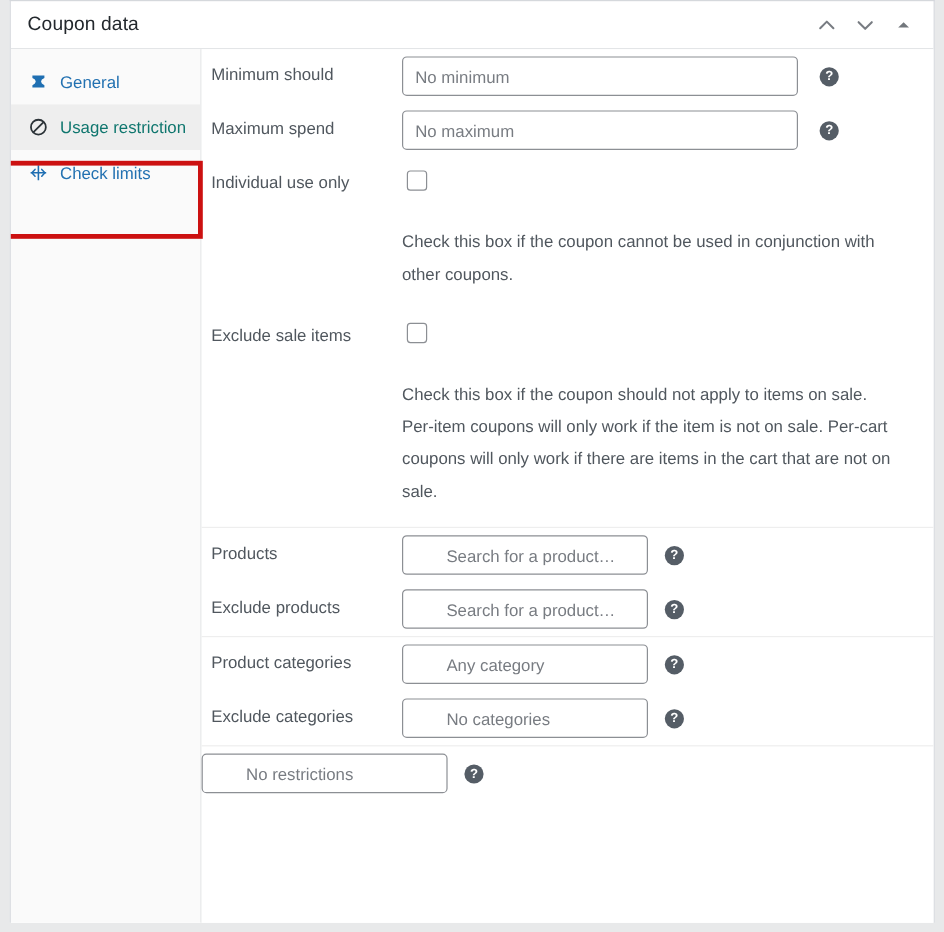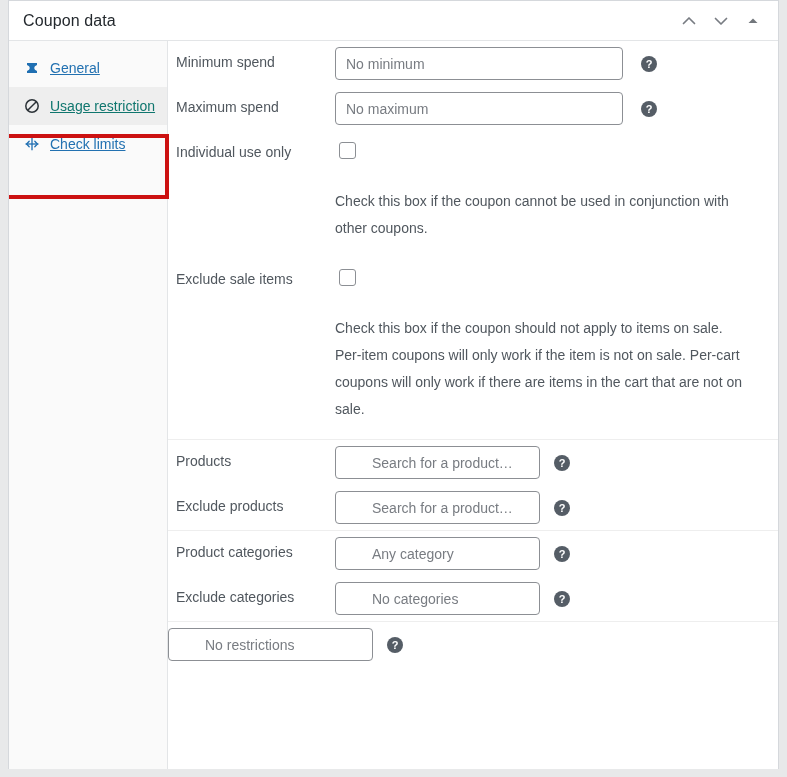--- a/index.html
+++ b/index.html
@@ -97,21 +97,21 @@
   }
   .side-item .side-icon {
     flex: 0 0 18px;
     width: 18px;
     height: 20px;
     display: flex;
     align-items: center;
     justify-content: center;
   }
   .side-item .side-icon svg { display: block; }
-  .side-label { flex: 1 1 auto; text-decoration: underline; }
+  .side-label { flex: 1 1 auto; }
   .side-item.active {
     background: #eeeeee;
     color: #32373c;
   }
   .side-item.active .side-label { color: #0f766e; }
 
   
   .annot-box {
     position: absolute;
     left: -6px;
@@ -162,21 +162,21 @@
     border-radius: 4px;
     background: #ffffff;
     font-size: 14px;
     color: #2c3338;
     padding: 0 10px;
     box-sizing: border-box;
     font-family: "Liberation Sans", sans-serif;
     outline: none;
   }
   .txt-input::placeholder { color: #787c82; opacity: 1; }
-  .input-wide { width: 288px; }
+  .input-wide { width: 330px; }
   .input-narrow { width: 205px; padding-left: 36px; }
 
   .help-tip {
     width: 16px;
     height: 16px;
     border-radius: 50%;
     background: #555d66;
     color: #ffffff;
     font-size: 11px;
     font-weight: bold;
@@ -284,21 +284,21 @@
       </div>
 
       <div class="annot-box"></div>
     </div>
 
     <div class="content">
 
       <div class="field-group">
 
         <div class="field-row">
-          <div class="field-label">Minimum spend</div>
+          <div class="field-label">Minimum should</div>
           <div class="field-control">
             <input class="txt-input input-wide" type="text" placeholder="No minimum" style="">
             <span class="help-tip">?</span>
           </div>
         </div>
 
         <div class="field-row">
           <div class="field-label">Maximum spend</div>
           <div class="field-control">
             <input class="txt-input input-wide" type="text" placeholder="No maximum" style="">

